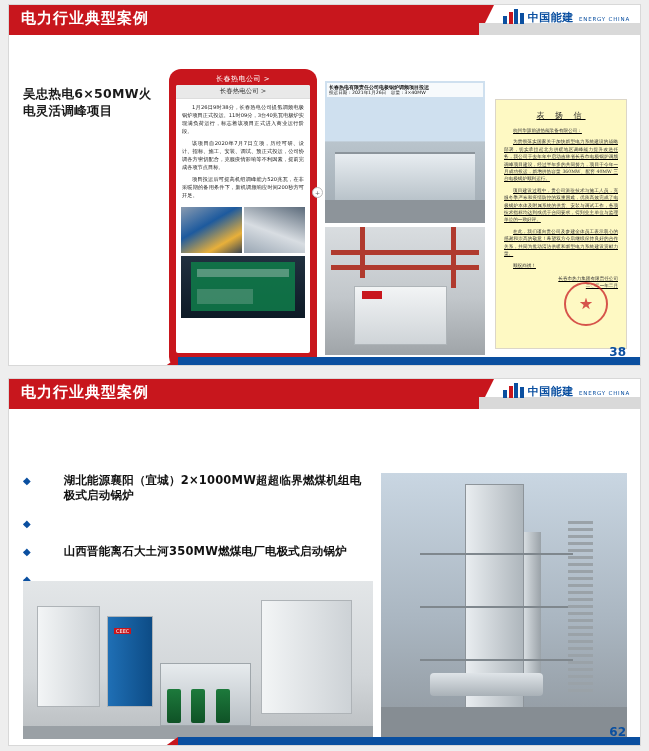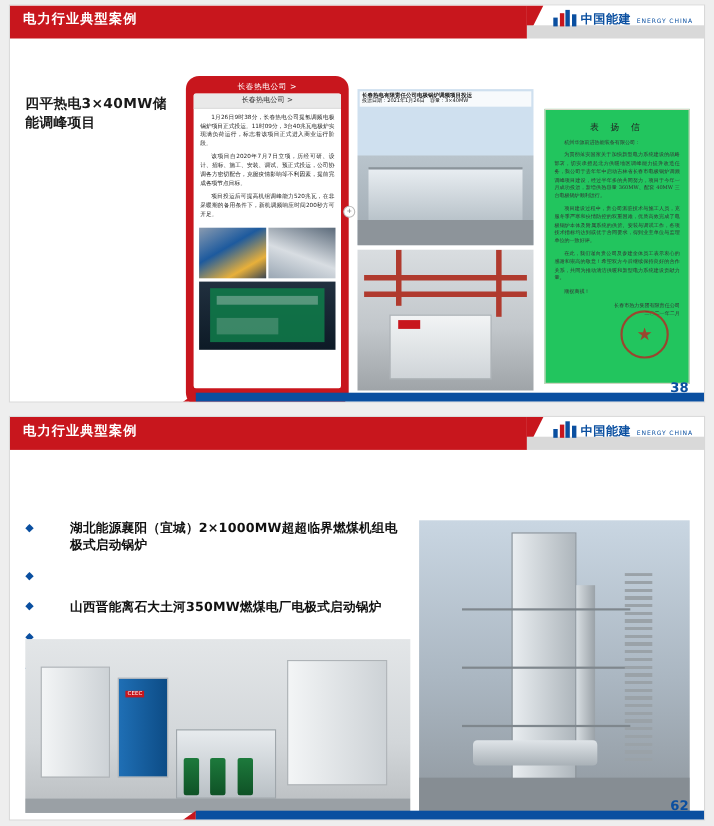--- a/index.html
+++ b/index.html
@@ -43,21 +43,21 @@
     position: absolute;
     right: -15px; top: 0;
     width: 0; height: 0;
     border-top: 30px solid #c8161d;
     border-right: 15px solid transparent;
   }
   .title-text {
     position: absolute;
     left: 12px; top: 4px;
     color: #ffffff;
-    font-size: 12px;
+    font-size: 15px;
     font-weight: bold;
     letter-spacing: 1px;
   }
   .title-gray {
     position: absolute;
     left: 470px; top: 18px;
     right: 0; height: 12px;
     background: #d9d9d9;
   }
   .logo {
@@ -284,24 +284,25 @@
     content: "";
     position: absolute;
     left: 8%; top: 8%; width: 22%; height: 14%;
     background: #c8161d;
   }
 
   .letter {
     position: absolute;
     left: 486px; top: 62px;
     width: 132px; height: 250px;
-    background: #22c55e;
+    background: #fef9c3;
     border: 1px solid #dcd6c8;
     padding: 6px 8px;
     overflow: hidden;
+    text-decoration: underline;
   }
   .letter-title {
     text-align: center;
     font-size: 8px;
     color: #222;
     letter-spacing: 4px;
     margin: 4px 0 6px;
     font-family: "DejaVu Serif", "Liberation Serif", serif;
   }
   .letter-body {
@@ -500,21 +501,21 @@
         <span class="logo-txt">
           <span class="logo-cn">中国能建</span>
           <span class="logo-en">ENERGY CHINA</span>
         </span>
       </div>
     </div>
 
     <div class="s1-body">
 
       <div class="proj-list">
-        <div class="proj-item">四平热电3×40MW储能调峰项目</div>
+        <div class="proj-item">吴忠热电6×50MW火电灵活调峰项目</div>
       </div>
 
       <div class="phone">
         <div class="phone-top">长春热电公司 &gt;</div>
         <div class="phone-screen">
           <div class="wx-head">长春热电公司 &gt;</div>
           <div class="wx-article">
             <p>1月26日9时38分，长春热电公司提氢调频电极锅炉项目正式投运。11时09分，3台40兆瓦电极炉实现满负荷运行，标志着该项目正式进入商业运行阶段。</p>
             <p>该项目自2020年7月7日立项，历经可研、设计、招标、施工、安装、调试、预正式投运，公司协调各方密切配合，克服疫情影响等不利因素，提前完成各项节点目标。</p>
             <p>项目投运后可提高机组调峰能力520兆瓦，在非采暖期的备用条件下，新机调频响应时间200秒方可开足。</p>

